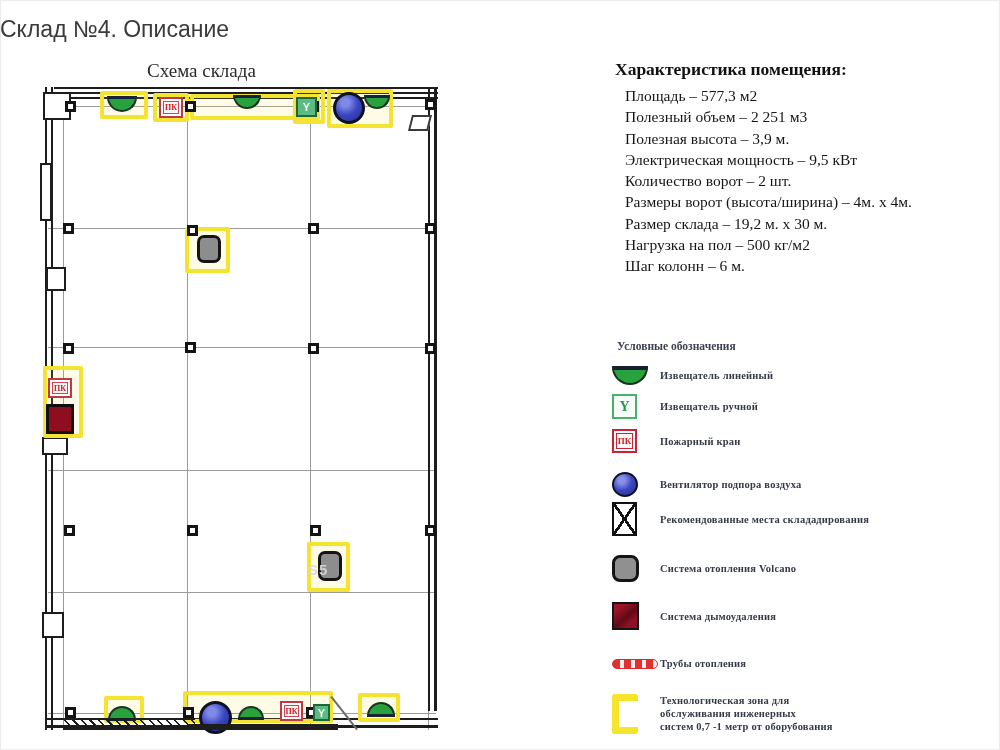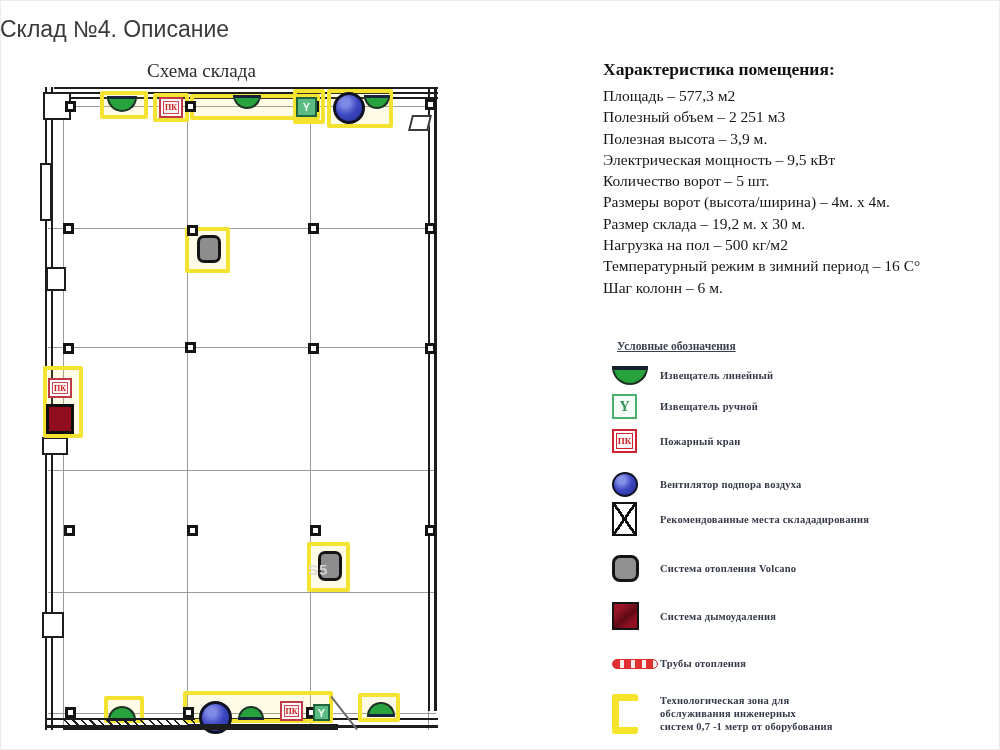--- a/index.html
+++ b/index.html
@@ -35,26 +35,26 @@
   .doorleaf{border:2px solid #3a3a3a;transform:skewX(-14deg);background:#fff;}
   .swing{background:#6b6b6b;transform:rotate(52deg);transform-origin:0 0;}
   .hatch{border-top:2px solid #1d1d1d;border-bottom:2px solid #1d1d1d;
       background:repeating-linear-gradient(45deg,#1d1d1d 0 1.5px,transparent 1.5px 6px);}
   .wallbar{background:#1d1d1d;}
   .watermark{position:absolute;left:268px;top:476px;z-index:6;color:rgba(215,215,215,.9);
       font:bold 15px "Liberation Sans",sans-serif;letter-spacing:1px;}
 
   
   .specs{position:absolute;left:603px;top:59px;width:390px;}
-  .specs-h{font:bold 17.5px "Liberation Serif",serif;color:#111;margin:0 0 5px 0;}
-  .spec-line{font:15.5px "Liberation Serif",serif;line-height:21.3px;color:#161616;}
+  .specs-h{font:bold 17.5px "Liberation Serif",serif;color:#111;margin:0 0 5px 12px;}
+  .spec-line{font:15.5px "Liberation Serif",serif;line-height:21.3px;color:#161616;margin-left:22px;}
 
   
   .legend{position:absolute;left:602px;top:336px;width:392px;height:414px;}
-  .legend-h{position:absolute;left:15px;top:4px;font:bold 11.5px "Liberation Serif",serif;color:#3c4150;text-decoration:underline;}
+  .legend-h{position:absolute;left:15px;top:4px;font:bold 11.5px "Liberation Serif",serif;color:#3c4150;}
   .lrow{position:absolute;left:0;width:100%;display:flex;align-items:center;}
   .lrow.top-align{align-items:flex-start;}
   .licon-slot{width:48px;padding-left:10px;display:flex;justify-content:flex-start;flex:none;}
   .llabel{font:bold 10.5px "Liberation Serif",serif;color:#343a47;letter-spacing:.2px;}
   .llabel .lline{line-height:13px;}
   .detector-linear-icon{width:36px;height:19px;background:#27a23c;border:2px solid #1c2f22;
       border-top:4px solid #15202e;border-radius:0 0 40px 40px;box-sizing:border-box;}
   .detector-manual-icon{width:25px;height:25px;background:#f6fcf7;border:2px solid #4bb06c;color:#2f9355;
       display:flex;align-items:center;justify-content:center;font:bold 14px "Liberation Serif",serif;box-sizing:border-box;}
   .fire-hydrant-icon{width:25px;height:24px;border:2px solid #c23;background:#fdf7f7;
@@ -157,25 +157,24 @@
       <div class="sym wallbar" style="left: 148px; top: 639px; width: 150px; height: 6px;"></div>
     </div>
 
   <div class="specs">
     <div class="specs-h">Характеристика помещения:</div>
     <div id="specs-lines">
         <div class="spec-line">Площадь – 577,3 м2</div>
         <div class="spec-line">Полезный объем – 2 251 м3</div>
         <div class="spec-line">Полезная высота – 3,9 м.</div>
         <div class="spec-line">Электрическая мощность – 9,5 кВт</div>
-        <div class="spec-line">Количество ворот – 5 шт.</div>
+        <div class="spec-line">Количество ворот – 2 шт.</div>
         <div class="spec-line">Размеры ворот (высота/ширина) – 4м. х 4м.</div>
         <div class="spec-line">Размер склада – 19,2 м. х 30 м.</div>
         <div class="spec-line">Нагрузка на пол – 500 кг/м2</div>
-        <div class="spec-line">Температурный режим в зимний период – 16 С°</div>
         <div class="spec-line">Шаг колонн – 6 м.</div>
       </div>
   </div>
 
   <div class="legend">
     <div class="legend-h">Условные обозначения</div>
     <div id="legend-rows">
         <div class="lrow" style="top: 30px;">
           <div class="licon-slot">
             <div class="detector-linear-icon"></div>

